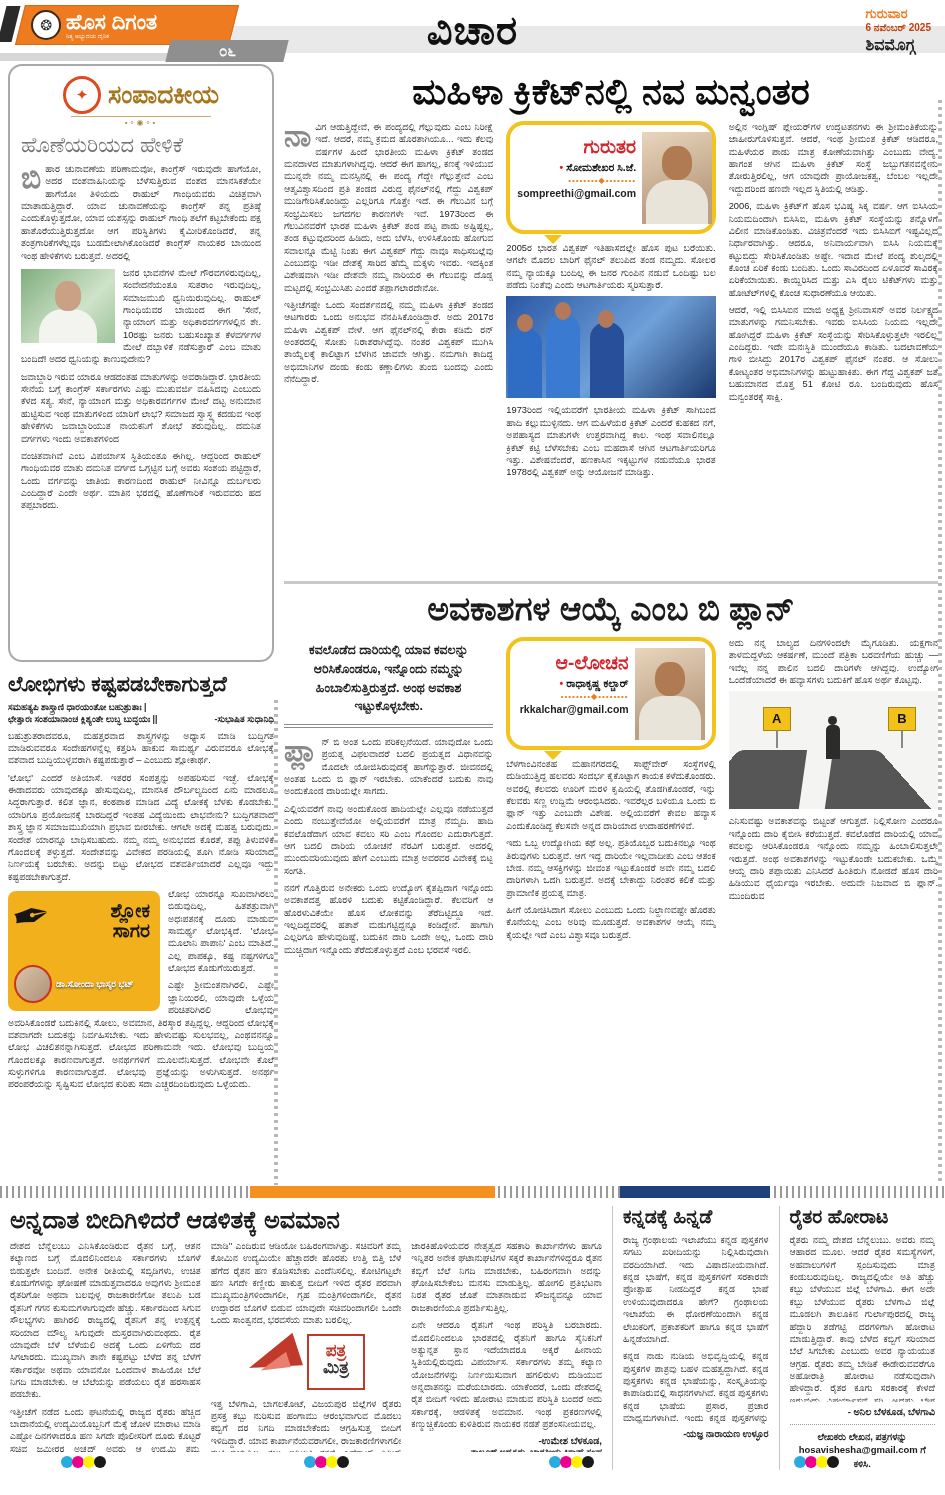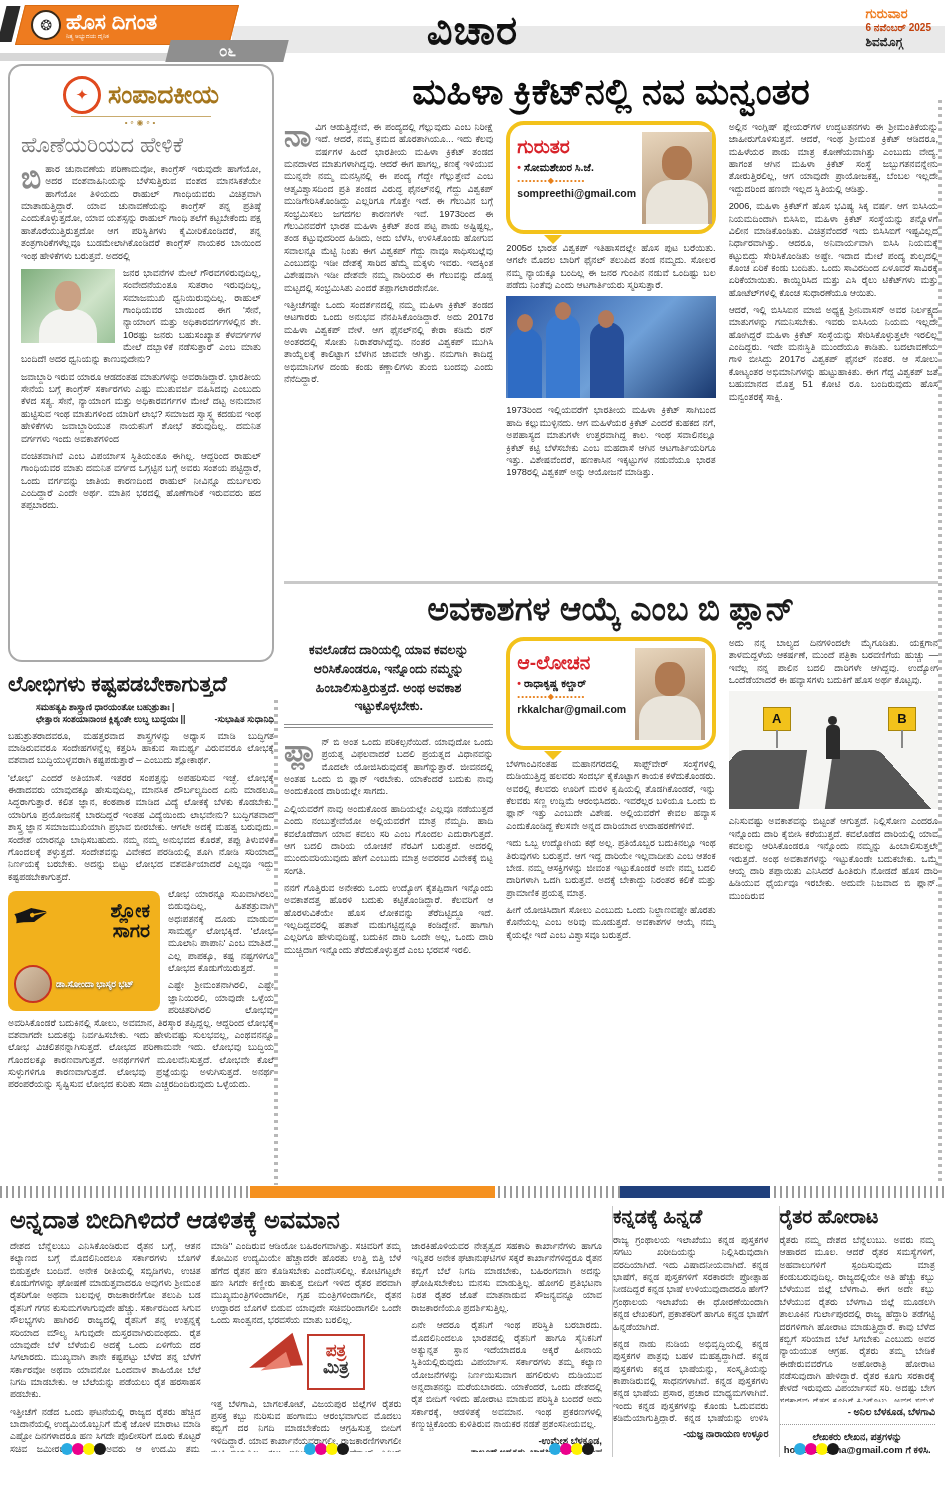--- a/index.html
+++ b/index.html
@@ -14,58 +14,58 @@
   .mast-inner{transform:skewX(14deg);display:flex;align-items:center;height:100%;padding-left:10px;gap:5px;}
   .mast-logo{width:26px;height:26px;border-radius:50%;background:#fff;border:2px solid #3a2a1a;display:flex;align-items:center;justify-content:center;font-size:14px;color:#2a2a2a;font-weight:bold;}
   .mast-name{color:#fff;font-weight:900;font-size:21px;line-height:1;}
   .mast-tag{color:#fff;font-size:6px;margin-top:1px;}
   .page-badge{position:absolute;left:168px;top:40px;width:118px;height:22px;background:#8f8f8f;transform:skewX(-14deg);display:flex;align-items:center;justify-content:center;}
   .page-badge span{transform:skewX(14deg);color:#fff;font-weight:900;font-size:15px;}
   .sec-title{position:absolute;left:50%;top:8px;transform:translateX(-50%);font-size:40px;font-weight:900;color:#111;letter-spacing:1px;}
   .dateblock{position:absolute;right:14px;top:6px;line-height:1.25;}
   .d-day{color:#ee7b1f;font-weight:900;font-size:13px;}
   .d-date{color:#c2410c;font-weight:800;font-size:10px;}
-  .d-city{color:#222;font-weight:700;font-size:12px;}
+  .d-city{color:#222;font-weight:700;font-size:16px;}
   
   .para{font-size:9.3px;line-height:1.33;text-align:justify;margin:0 0 5px 0;}
   .drop{float:left;font-size:30px;line-height:.85;font-weight:900;color:#8a8a8a;padding:2px 4px 0 0;}
   .sig{font-size:9.6px;font-weight:900;text-align:right;margin-top:4px;}
   .sig2{font-size:9px;font-weight:700;text-align:right;}
   
   #leftcol{position:absolute;left:8px;top:64px;width:266px;}
   .edit-box{border:2px solid #a9a9a9;border-radius:14px;padding:10px 11px 8px;height:598px;overflow:hidden;background:#fff;box-sizing:border-box;}
   .edit-head{display:flex;align-items:center;gap:7px;justify-content:center;}
   .edit-logo{width:32px;height:32px;border-radius:50%;border:3px solid #e04a1f;background:#fff;display:flex;align-items:center;justify-content:center;font-size:15px;color:#e04a1f;flex:0 0 auto;}
   .edit-title{color:#a5761d;font-weight:900;font-size:25px;}
   .edit-orn{color:#b08a3e;text-align:center;font-size:8px;letter-spacing:2px;margin:2px 0 6px;border-top:1px solid #c9ab6e;width:140px;margin-left:auto;margin-right:auto;padding-top:1px;}
   .edit-headline{font-size:21px;font-weight:400;margin:2px 0 6px;color:#737373;}
   .photo-rahul{float:left;width:94px;height:74px;margin:2px 8px 2px 0;background:linear-gradient(135deg,#7fae7d,#cfe3c9 60%,#9cc39a);position:relative;overflow:hidden;}
   .ph-head{position:absolute;left:50%;top:12px;transform:translateX(-50%);width:26px;height:30px;border-radius:45%;background:#caa184;}
   .ph-body{position:absolute;left:50%;top:40px;transform:translateX(-50%);width:58px;height:36px;border-radius:24px 24px 0 0;background:#f3f3f0;}
   
   .lobha{margin-top:10px;height:508px;overflow:hidden;}
   .lobha-headline{font-size:21px;font-weight:900;margin:0 0 5px;}
-  .shloka{font-size:8.8px;font-weight:800;line-height:1.4;margin-bottom:4px;margin-left:28px;}
+  .shloka{font-size:8.8px;font-weight:800;line-height:1.4;margin-bottom:4px;}
   .shloka .src{float:right;}
   .shloka-box{float:left;width:152px;height:120px;background:#f2b11c;border-radius:8px;margin:3px 8px 2px 0;position:relative;overflow:hidden;}
   .quill{position:absolute;left:4px;top:2px;font-size:46px;color:#161616;transform:rotate(-12deg);line-height:1;}
   .sbox-title{position:absolute;right:10px;top:10px;text-align:right;font-weight:900;font-size:19px;line-height:1.05;color:#161616;}
   .sbox-auth{position:absolute;left:6px;bottom:8px;display:flex;align-items:center;gap:4px;}
   .sbox-pic{width:34px;height:34px;border-radius:50%;border:2px solid #c9341f;background:linear-gradient(135deg,#d8c3a8,#b09176);}
   .sbox-name{font-size:9px;font-weight:900;color:#fff;text-shadow:0 1px 2px #333;line-height:1.15;}
   
   #main{position:absolute;left:284px;top:62px;width:654px;}
   .big-headline{font-size:36px;font-weight:900;text-align:center;color:#0d0d0d;margin:9px 0 8px;}
   .cols{display:flex;gap:13px;}
   .col{flex:1 1 0;overflow:hidden;}
   .crik-col{height:452px;}
   
   .bubble{border:4px solid #f3c21b;border-radius:18px;background:#fff;padding:7px 7px 6px;position:relative;display:flex;gap:6px;margin-bottom:8px;}
   .bubble:after{content:"";position:absolute;left:34px;bottom:-14px;border:9px solid transparent;border-top-color:#f3c21b;border-bottom:0;}
-  .bub-left{flex:1;text-align:left;}
+  .bub-left{flex:1;text-align:right;}
   .bub-col{color:#d8232a;font-weight:900;font-size:19px;margin:4px 0 3px;}
   .bub-auth{font-size:10.5px;font-weight:900;color:#111;}
   .bub-auth:before{content:"• ";color:#d8232a;}
   .bub-dots{color:#e8801a;font-size:8px;letter-spacing:1px;margin:2px 0;}
   .bub-mail{font-size:10.5px;font-weight:700;color:#222;}
   .bub-pic{width:70px;height:92px;background:linear-gradient(160deg,#e8d6bd,#bca083 70%);flex:0 0 auto;position:relative;overflow:hidden;}
   .bub-pic .ph-head{top:14px;width:30px;height:34px;background:#b07a52;}
   .bub-pic .ph-body{top:48px;width:62px;height:46px;background:#e9e4da;}
   .photo-cricket{width:100%;height:102px;margin:2px 0 6px;background:linear-gradient(135deg,#2a57a5,#6fa0d8 55%,#19386e);position:relative;overflow:hidden;}
   .pc-p{position:absolute;bottom:0;width:34px;height:70px;border-radius:16px 16px 0 0;background:#2f6cc4;}
@@ -92,21 +92,21 @@
   #bottom{position:absolute;left:0;top:1186px;width:945px;}
   .stripebar{height:12px;background:repeating-linear-gradient(90deg,#9a9a9a 0 2px,#fff 2px 6px);position:relative;}
   .seg{position:absolute;top:0;height:12px;}
   .seg-orange{left:250px;width:245px;background:#f59120;}
   .seg-navy{left:620px;width:150px;background:#20407c;}
   .letters{display:flex;gap:10px;padding:8px 10px 0;}
   .letter1{width:592px;flex:0 0 auto;}
   .l1-headline{font-size:24px;font-weight:900;margin:0 0 6px;}
   .l1-cols{display:flex;gap:10px;}
   .l1-col{flex:1;height:212px;overflow:hidden;}
-  .letter-sm{flex:1;border-left:1px solid #c6c6c6;}
+  .letter-sm{flex:1;border-left:1px solid #c6c6c6;padding-left:10px;}
   .sm-headline{font-size:19px;font-weight:900;margin:0 0 6px;}
   .sm-body{height:190px;overflow:hidden;}
   .foot-note{border-top:1px dotted #999;margin-top:6px;padding-top:5px;text-align:center;font-size:9.5px;font-weight:800;line-height:1.4;}
   
   .pm-logo{width:118px;height:62px;position:relative;margin:4px auto;}
   .pm-plane{position:absolute;left:0;top:8px;width:0;height:0;border-top:20px solid transparent;border-bottom:14px solid transparent;border-right:52px solid #c0392b;transform:rotate(-18deg);}
   .pm-plane:after{content:"";position:absolute;left:10px;top:-4px;border-top:10px solid transparent;border-bottom:6px solid transparent;border-right:30px solid #e9806f;}
   .pm-box{position:absolute;right:0;top:2px;width:58px;height:56px;border:2px solid #c0392b;background:#fff;text-align:center;line-height:1.05;padding-top:6px;box-sizing:border-box;}
   .pm-t1{color:#c0392b;font-weight:900;font-size:17px;}
   .pm-t2{color:#333;font-weight:900;font-size:17px;}

